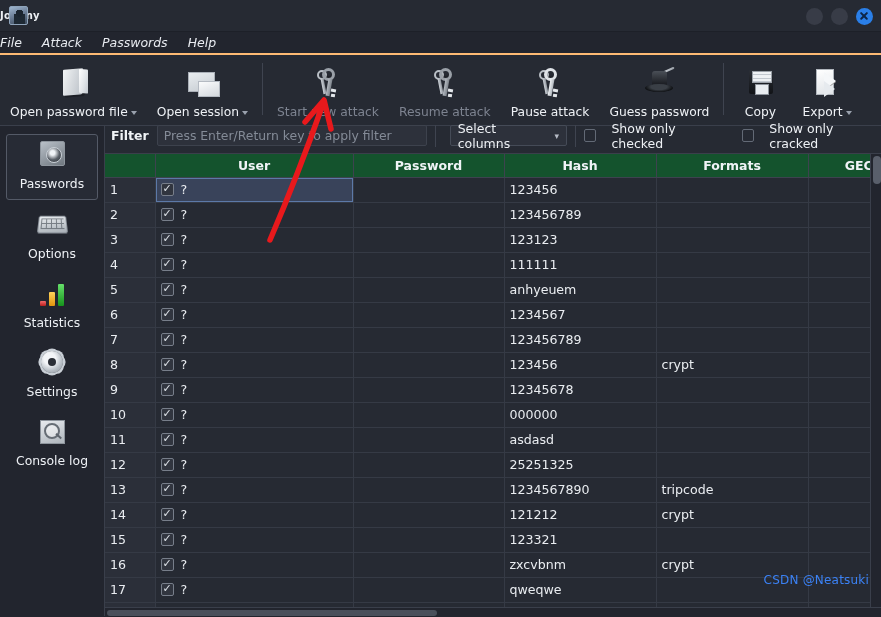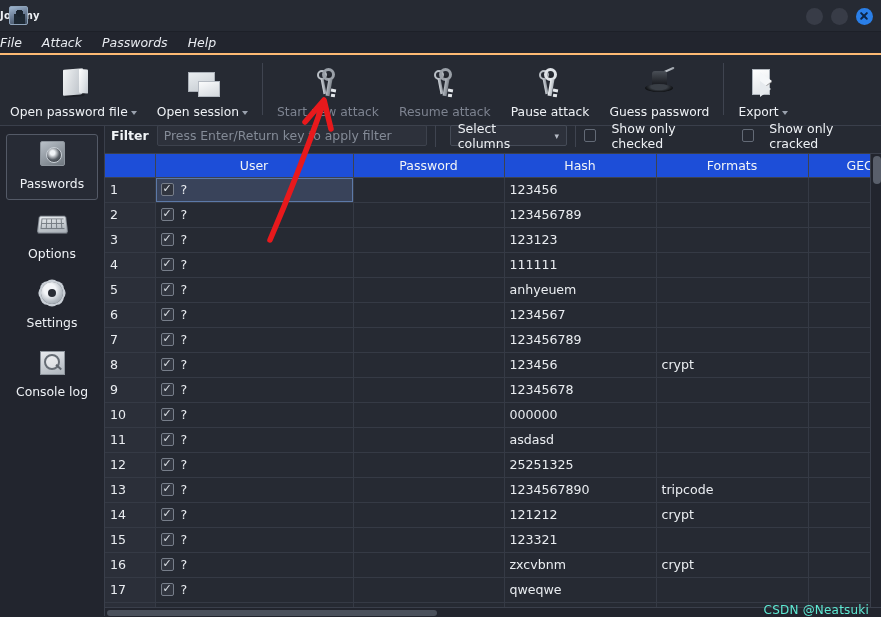--- a/index.html
+++ b/index.html
@@ -331,24 +331,24 @@
   .chk-box {
     width:13px; height:13px; background:#262a33;
     border:1px solid #636a76; border-radius:2px;
   }
 
   
   .table-wrap { flex: 1 1 auto; position: relative; overflow: hidden; background:#262a33; }
   table.grid { border-collapse: collapse; width: 100%; table-layout: fixed; }
   table.grid th {
     height: 23px;
-    background: #1d4ed8;
+    background: #14532d;
     color: #f0f3f6;
     font-size: 12.5px;
-    font-weight: normal;
+    font-weight: bold;
     border-right: 1px solid #3d434f;
     border-bottom: 1px solid #3d434f;
     text-align: center;
   }
   table.grid td {
     height: 25px;
     border-right: 1px solid #353a45;
     border-bottom: 1px solid #353a45;
     font-size: 12.6px;
     color: #eaedf1;
@@ -395,22 +395,22 @@
   .hthumb {
     position:absolute; left:2px; top:1.5px; height:6px; width:330px;
     background:#4a505b; border-radius:3px;
   }
 
   
   .annot { position:absolute; left:0; top:0; width:881px; height:617px; pointer-events:none; }
 
   
   .watermark {
-    position:absolute; right:12px; bottom:0;
-    font-size:12px; color:#5eead4; letter-spacing:.2px;
+    position:absolute; right:12px; bottom:30px;
+    font-size:12px; color:#3b82f6; letter-spacing:.2px;
   }
 </style>
 </head>
 <body>
 
 <div id="app">
 
   <div class="titlebar">
     <div class="app-icon"></div>
     <div class="title-text">Johnny</div>
@@ -494,20 +494,26 @@
             <i class="wand"></i>
             <i class="crown"></i>
             <i class="brim"></i>
           </span>
       </div>
       <div class="tb-label">Guess password</div>
     </div>
 
     <div class="tb-sep"></div>
 
+    <div class="tb-item">
+      <div class="tb-icon">
+          <span class="ico-disk"></span>
+        </div>
+      <div class="tb-label">Copy</div>
+    </div>
 
     <div class="tb-item">
       <div class="tb-icon">
         <span class="ico-export">
             <i class="page"></i>
             <i class="arr"></i>
             <i class="arr2"></i>
           </span>
       </div>
       <div class="tb-label"><span>Export</span><span class="tb-caret"></span></div>
@@ -525,20 +531,30 @@
         <div class="side-label">Passwords</div>
       </div>
 
       <div class="side-item">
         <div class="side-ico">
             <span class="si-keyboard"></span>
           </div>
         <div class="side-label">Options</div>
       </div>
 
+      <div class="side-item">
+        <div class="side-ico">
+          <span class="si-stats">
+              <i class="b1"></i>
+              <i class="b2"></i>
+              <i class="b3"></i>
+            </span>
+        </div>
+        <div class="side-label">Statistics</div>
+      </div>
 
       <div class="side-item">
         <div class="side-ico">
             <span class="si-gear"></span>
           </div>
         <div class="side-label">Settings</div>
       </div>
 
       <div class="side-item">
         <div class="side-ico">

